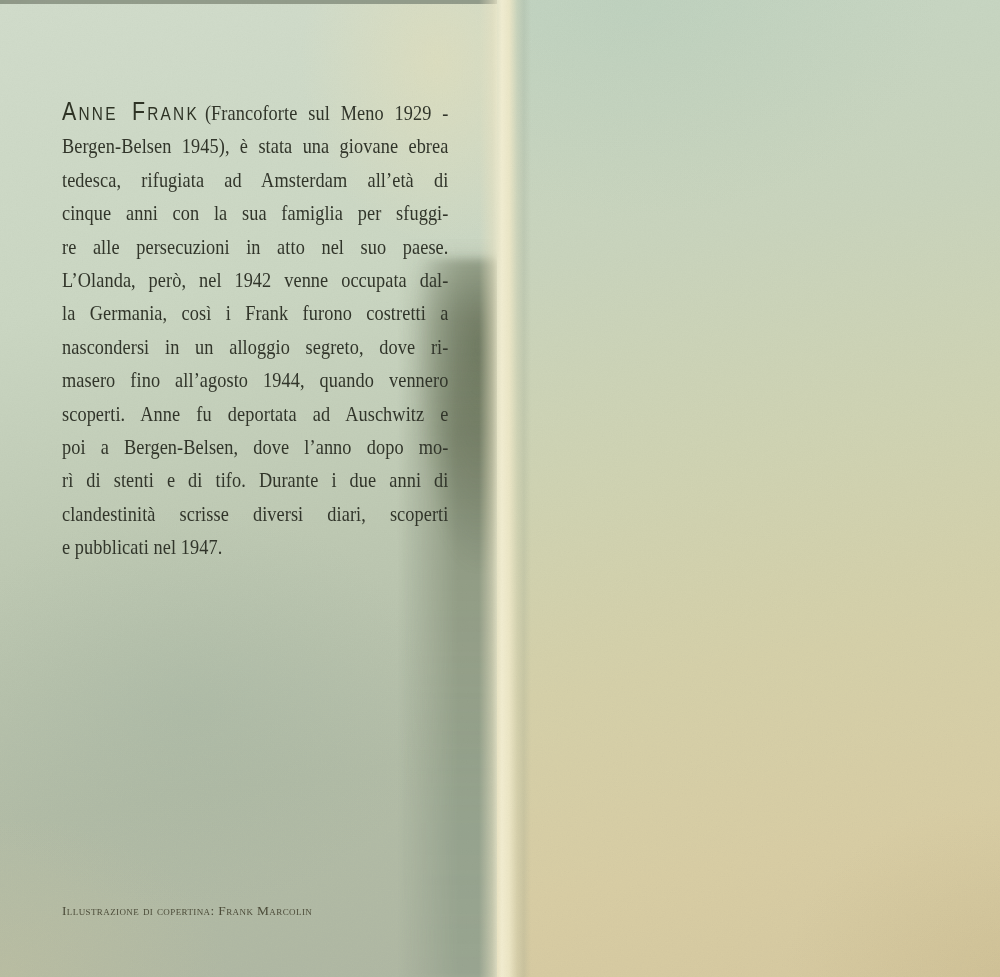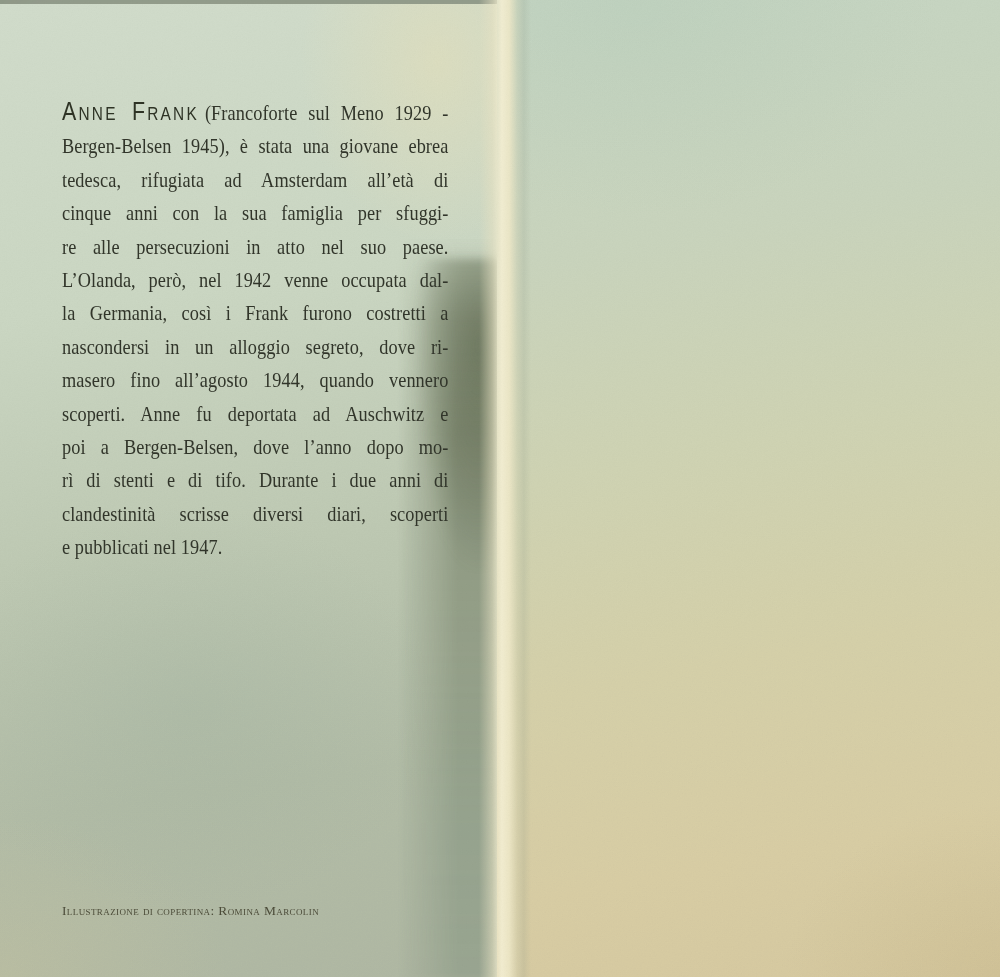--- a/index.html
+++ b/index.html
@@ -112,21 +112,21 @@
           <div class="line"><span>masero fino all’agosto 1944, quando vennero</span></div>
           <div class="line"><span>scoperti. Anne fu deportata ad Auschwitz e</span></div>
           <div class="line"><span>poi a Bergen-Belsen, dove l’anno dopo mo-</span></div>
           <div class="line"><span>rì di stenti e di tifo. Durante i due anni di</span></div>
           <div class="line"><span>clandestinità scrisse diversi diari, scoperti</span></div>
           <div class="line"><span>e pubblicati nel 1947.</span></div>
         </div>
     </div>
 
     <div class="credits">
-        <div class="line"><span>Illustrazione di copertina: Romina Marcolin</span></div>
+        <div class="line"><span>Illustrazione di copertina: Frank Marcolin</span></div>
       </div>
   </div>
 
   <div class="page-right">
     
   </div>
 
   <div class="spine-fold"></div>
 
   <svg class="grain" width="1000" height="977">

